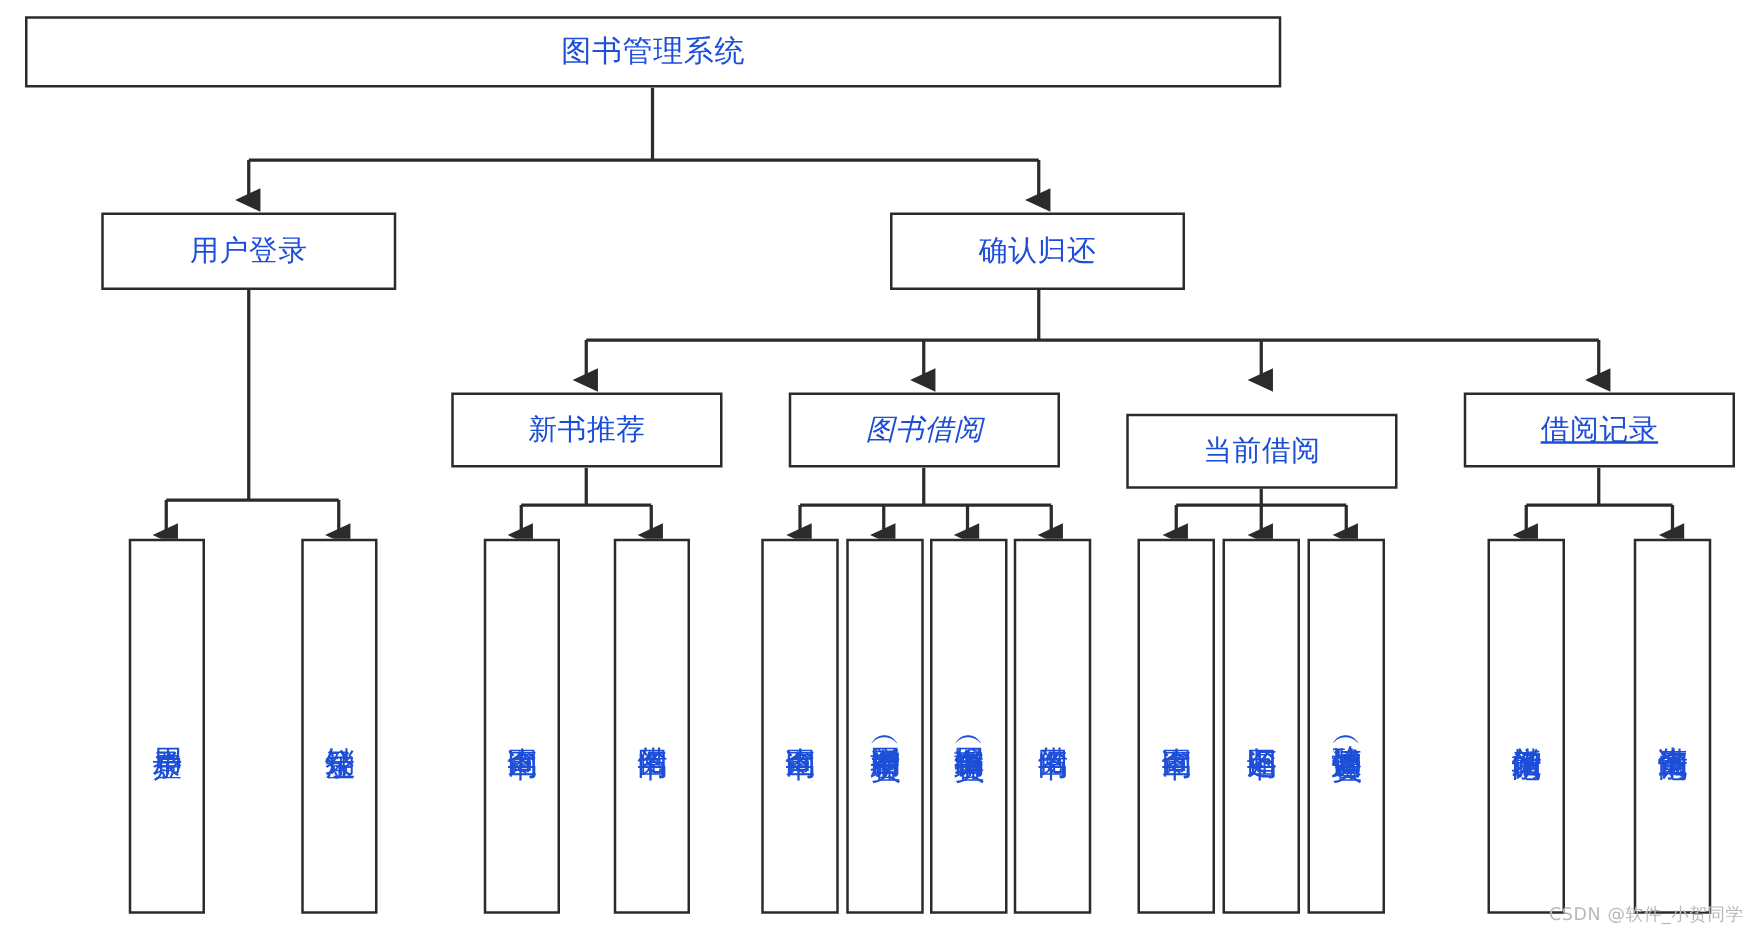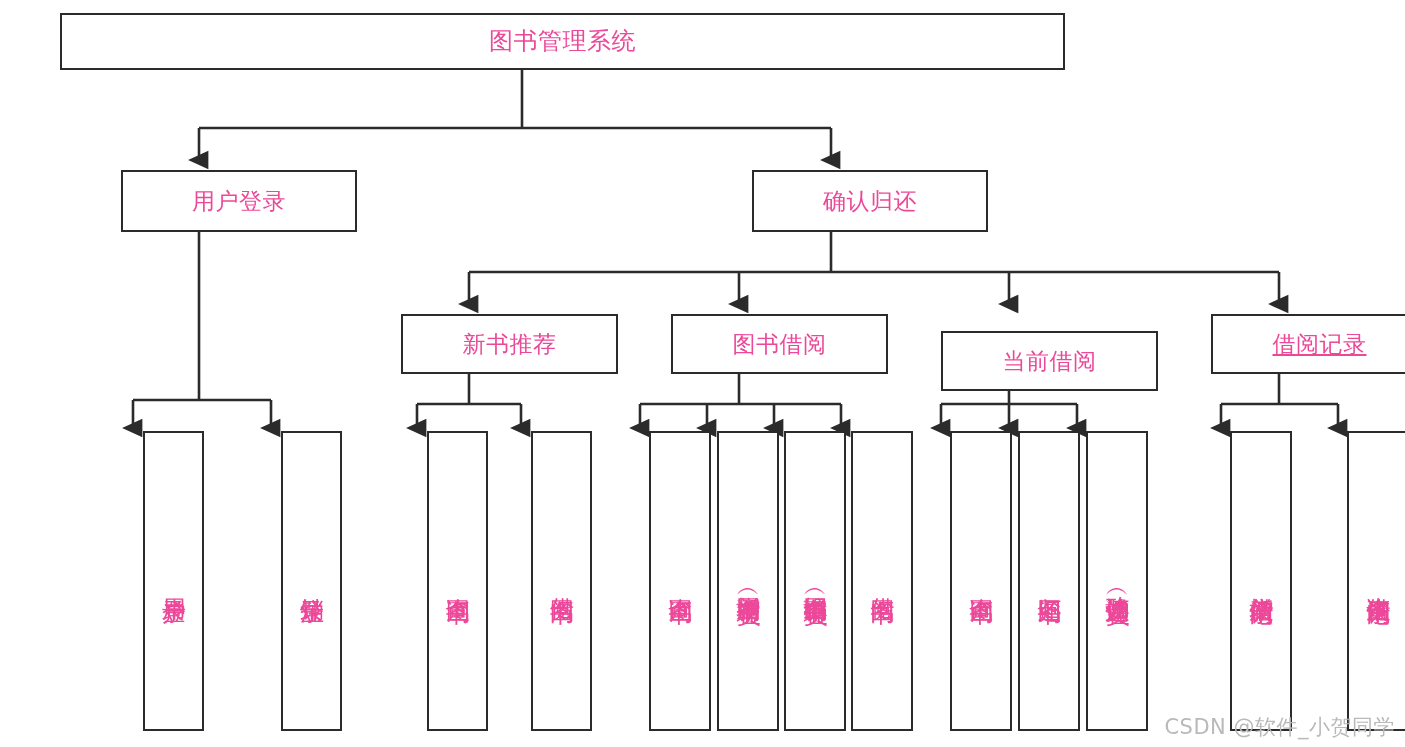--- a/index.html
+++ b/index.html
@@ -26,23 +26,22 @@
     height: 747px;
   }
   .node {
     position: absolute;
     box-sizing: border-box;
     background: #ffffff;
     border: 2.5px solid #2b2b2b;
     display: flex;
     align-items: center;
     justify-content: center;
-    color: #ec4899;
+    color: #1d4ed8;
     z-index: 2;
-    margin-left: 40px;
   }
   .node-h {
     font-size: 23px;
     line-height: 1.15;
     letter-spacing: 0.5px;
     white-space: nowrap;
   }
   .node-root .node-label {
     font-size: 24px;
   }
@@ -58,21 +57,21 @@
     white-space: nowrap;
     text-align: center;
   }
   .node-label {
     display: block;
   }
   .watermark {
     position: absolute;
     right: 10px;
     bottom: 6px;
-    font-size: 21px;
+    font-size: 14px;
     color: #b9b9b9;
     white-space: nowrap;
     z-index: 3;
     letter-spacing: 0.5px;
   }
 </style>
 </head>
 <body>
 
 <div id="diagram-root">
@@ -138,21 +137,21 @@
   </div>
 
   <div class="node node-h" style="left:712px; top:170px; width:236px; height:62px;">
     <span class="node-label">确认归还</span>
   </div>
 
   <div class="node node-h" style="left:361px; top:314px; width:217px; height:60px;">
     <span class="node-label">新书推荐</span>
   </div>
 
-  <div class="node node-h" style="left:631px; top:314px; width:217px; height:60px;">
+  <div class="node node-h" style="left:631px; top:314px; width:217px; height:60px;font-style:italic;">
     <span class="node-label">图书借阅</span>
   </div>
 
   <div class="node node-h" style="left:901px; top:331px; width:217px; height:60px;">
     <span class="node-label">当前借阅</span>
   </div>
 
   <div class="node node-h" style="left:1171px; top:314px; width:217px; height:60px;text-decoration:underline;">
     <span class="node-label">借阅记录</span>
   </div>

